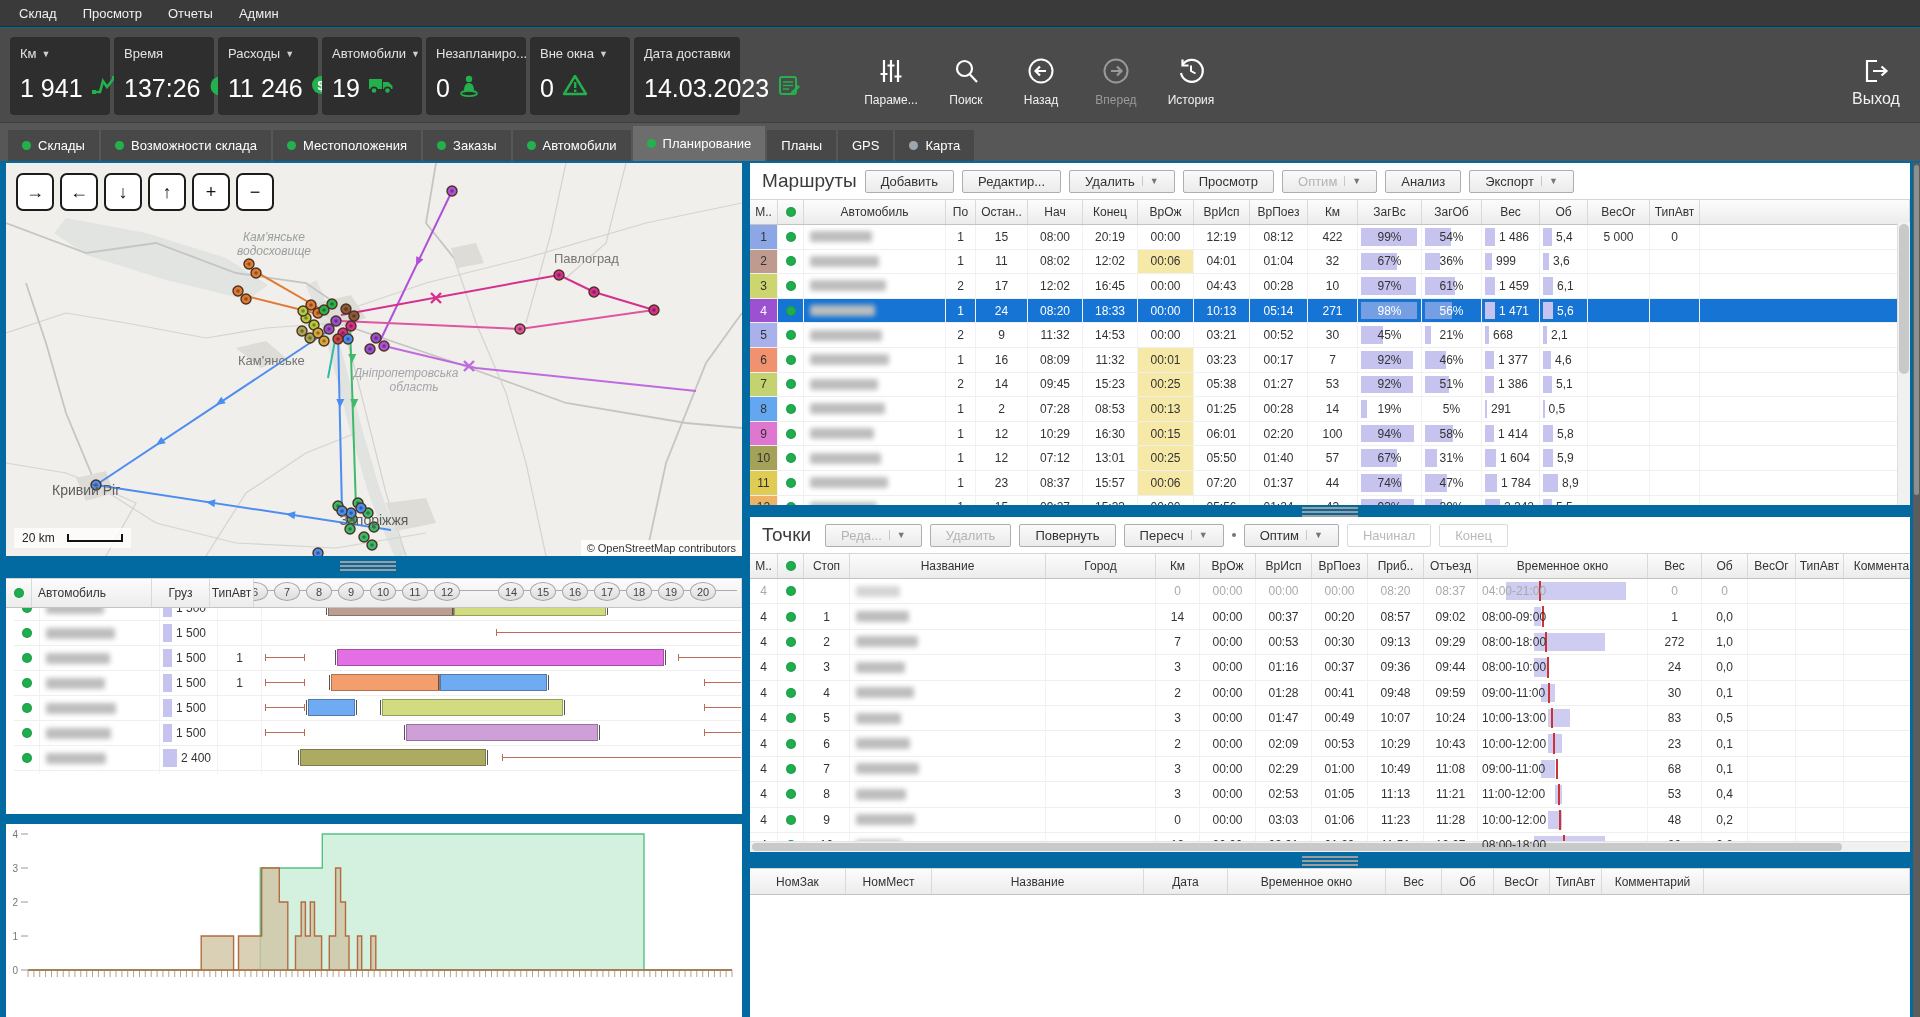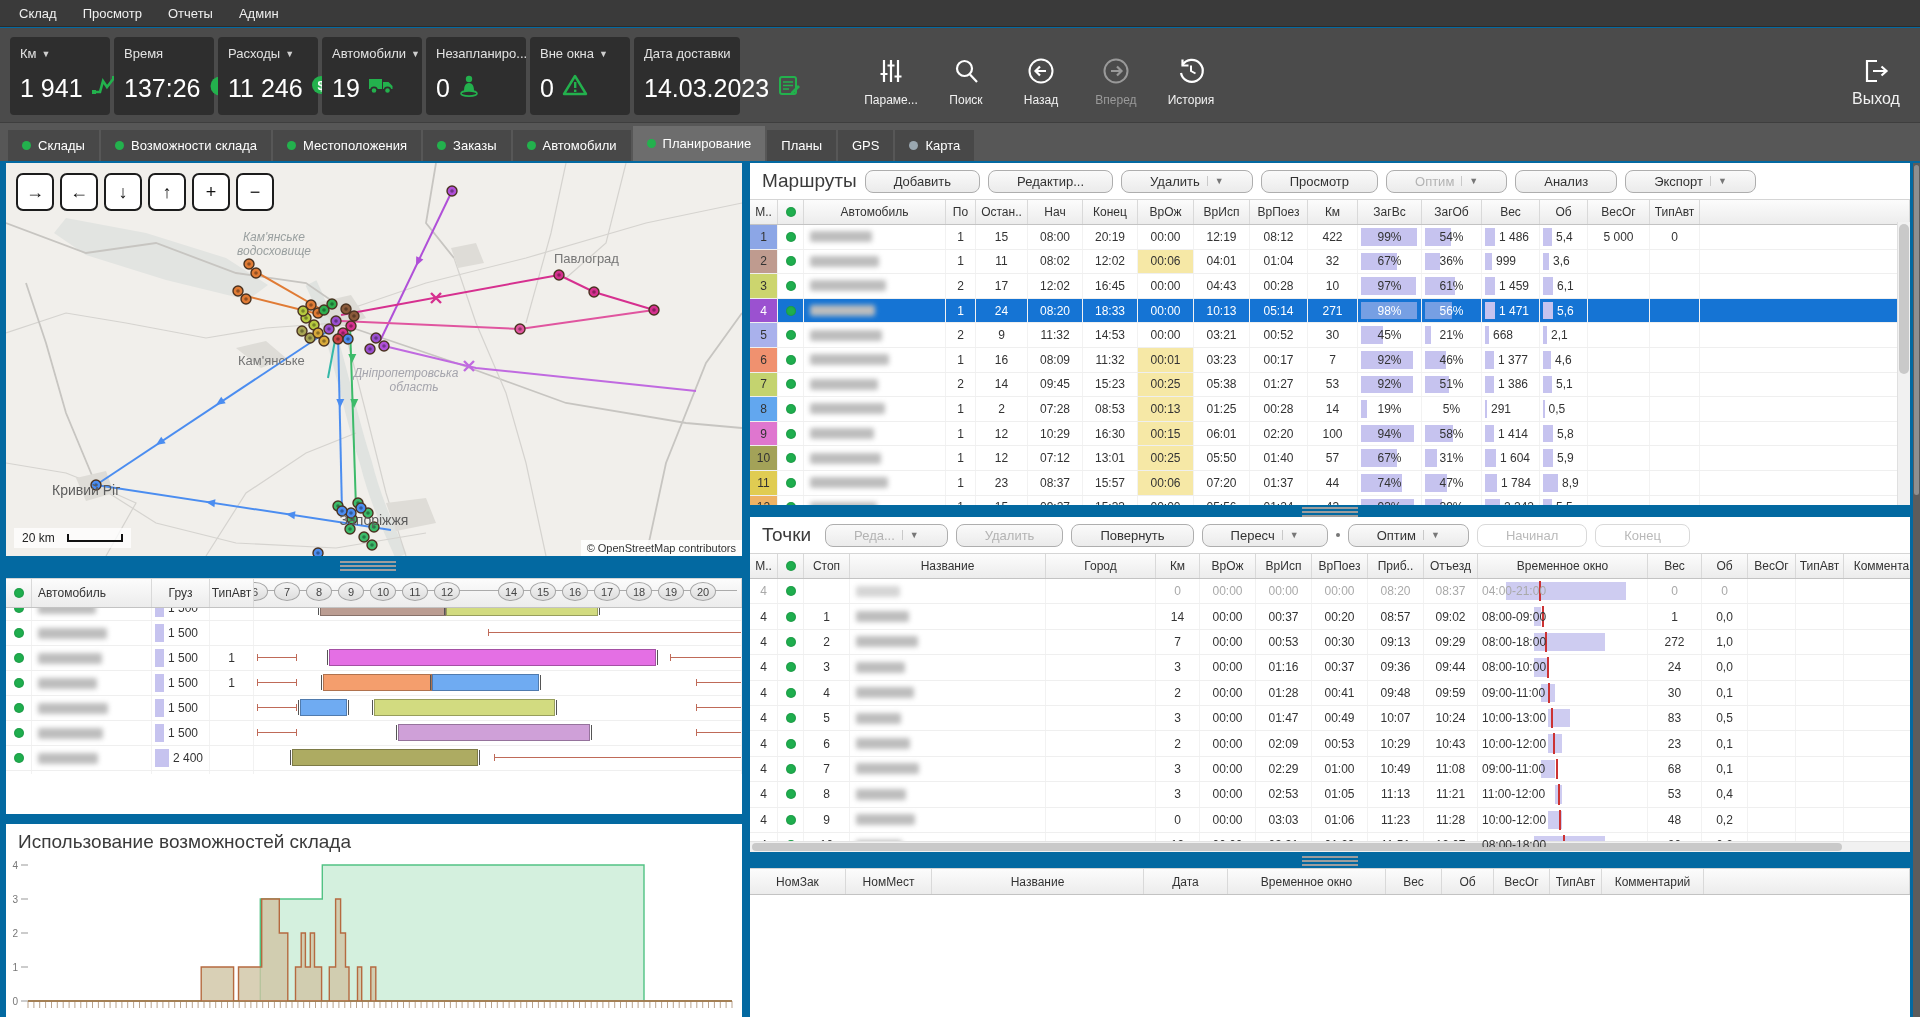--- a/index.html
+++ b/index.html
@@ -25,22 +25,22 @@
   .tabbar{position:absolute;left:0;top:122px;width:100%;height:38px;background:#575757;border-top:1px solid #3e3e3e;}
   .tabs{position:absolute;left:8px;bottom:0;display:flex;gap:2px;align-items:flex-end;}
   .tab{background:#484848;height:31px;display:flex;align-items:center;gap:7px;padding:0 14px;
        font-size:13px;color:#fff;white-space:nowrap;}
   .tab.active{background:#6d6d6d;height:35px;}
   .dot{width:9px;height:9px;border-radius:50%;display:inline-block;}
   
   .panel{position:absolute;background:#fff;overflow:hidden;}
   .ptitle{font-size:19px;color:#3b3b3b;}
   .tool-row{display:flex;align-items:center;gap:8px;padding:5px 12px;height:26px;}
-  .btn{background:linear-gradient(#fafafa,#ebebeb);border:1px solid #aeaeae;border-radius:8px;
-       padding:3px 28px;font-size:13px;color:#333;display:inline-flex;align-items:center;gap:7px;white-space:nowrap;}
+  .btn{background:linear-gradient(#fafafa,#ebebeb);border:1px solid #aeaeae;border-radius:2px;
+       padding:3px 15px;font-size:13px;color:#333;display:inline-flex;align-items:center;gap:7px;white-space:nowrap;}
   .btn.disabled{color:#b3b3b3;}
   .btn .caret{font-size:9px;color:#777;border-left:1px solid #c9c9c9;padding-left:7px;}
   .btn.ghost{background:#fff;border-color:#d9d9d9;color:#b9b9b9;}
   .sepdot{width:4px;height:4px;border-radius:50%;background:#777;}
   .thead{display:grid;background:linear-gradient(#fcfcfc,#ececec);border-top:1px solid #d5d5d5;
          border-bottom:1px solid #c3c3c3;height:24px;font-size:12px;color:#333;}
   .thead .cell{border-right:1px solid #d9d9d9;}
   .cell{display:flex;align-items:center;justify-content:center;overflow:hidden;white-space:nowrap;box-sizing:border-box;}
   .trow{display:grid;border-bottom:1px solid #efefef;font-size:12px;color:#333;background:#fff;}
   .trow .cell{border-right:1px solid #f2f2f2;}
@@ -483,21 +483,21 @@
             <span class="tl-oval" style="left: 244px;">14</span>
             <span class="tl-oval" style="left: 276px;">15</span>
             <span class="tl-oval" style="left: 308px;">16</span>
             <span class="tl-oval" style="left: 340px;">17</span>
             <span class="tl-oval" style="left: 372px;">18</span>
             <span class="tl-oval" style="left: 404px;">19</span>
             <span class="tl-oval" style="left: 436px;">20</span>
           </div>
         </div>
       </div>
-    <div id="vehrows" style="overflow:hidden;height:166px;">
+    <div id="vehrows" style="overflow:hidden;height:166px;margin-left:8px;">
         <div class="vrow" style="grid-template-columns: 26px 120px 58px 44px minmax(0px, 1fr); margin-top: -12px;">
           <div class="cell">
             <span class="gdot"></span>
           </div>
           <div class="cell lcell">
             <span class="blurchip" style="width: 58px; margin-left: 6px;"></span>
           </div>
           <div class="cell lcell">
             <span class="mini" style="width: 9px;"></span>
             <span>1 500</span>
@@ -651,21 +651,20 @@
           <div class="cell"></div>
           <div class="cell lcell"></div>
           <div class="cell lcell"></div>
           <div class="cell"></div>
           <div class="cell lane"></div>
         </div>
       </div>
   </div>
 
   <div class="panel" id="whpanel" style="left:6px;top:824px;width:736px;height:193px;">
-    <div class="ptitle" style="padding:7px 12px 2px;">Использование возможностей склада</div>
     <div id="whchart"><svg width="736" height="163" viewBox="0 0 736 163">
           <text x="12" y="13.5" font-size="10" fill="#777" text-anchor="end">4</text>
           <line x1="15" y1="10" x2="22" y2="10" stroke="#999"></line>
           <text x="12" y="47.5" font-size="10" fill="#777" text-anchor="end">3</text>
           <line x1="15" y1="44" x2="22" y2="44" stroke="#999"></line>
           <text x="12" y="81.5" font-size="10" fill="#777" text-anchor="end">2</text>
           <line x1="15" y1="78" x2="22" y2="78" stroke="#999"></line>
           <text x="12" y="115.5" font-size="10" fill="#777" text-anchor="end">1</text>
           <line x1="15" y1="112" x2="22" y2="112" stroke="#999"></line>
           <text x="12" y="149.5" font-size="10" fill="#777" text-anchor="end">0</text>

